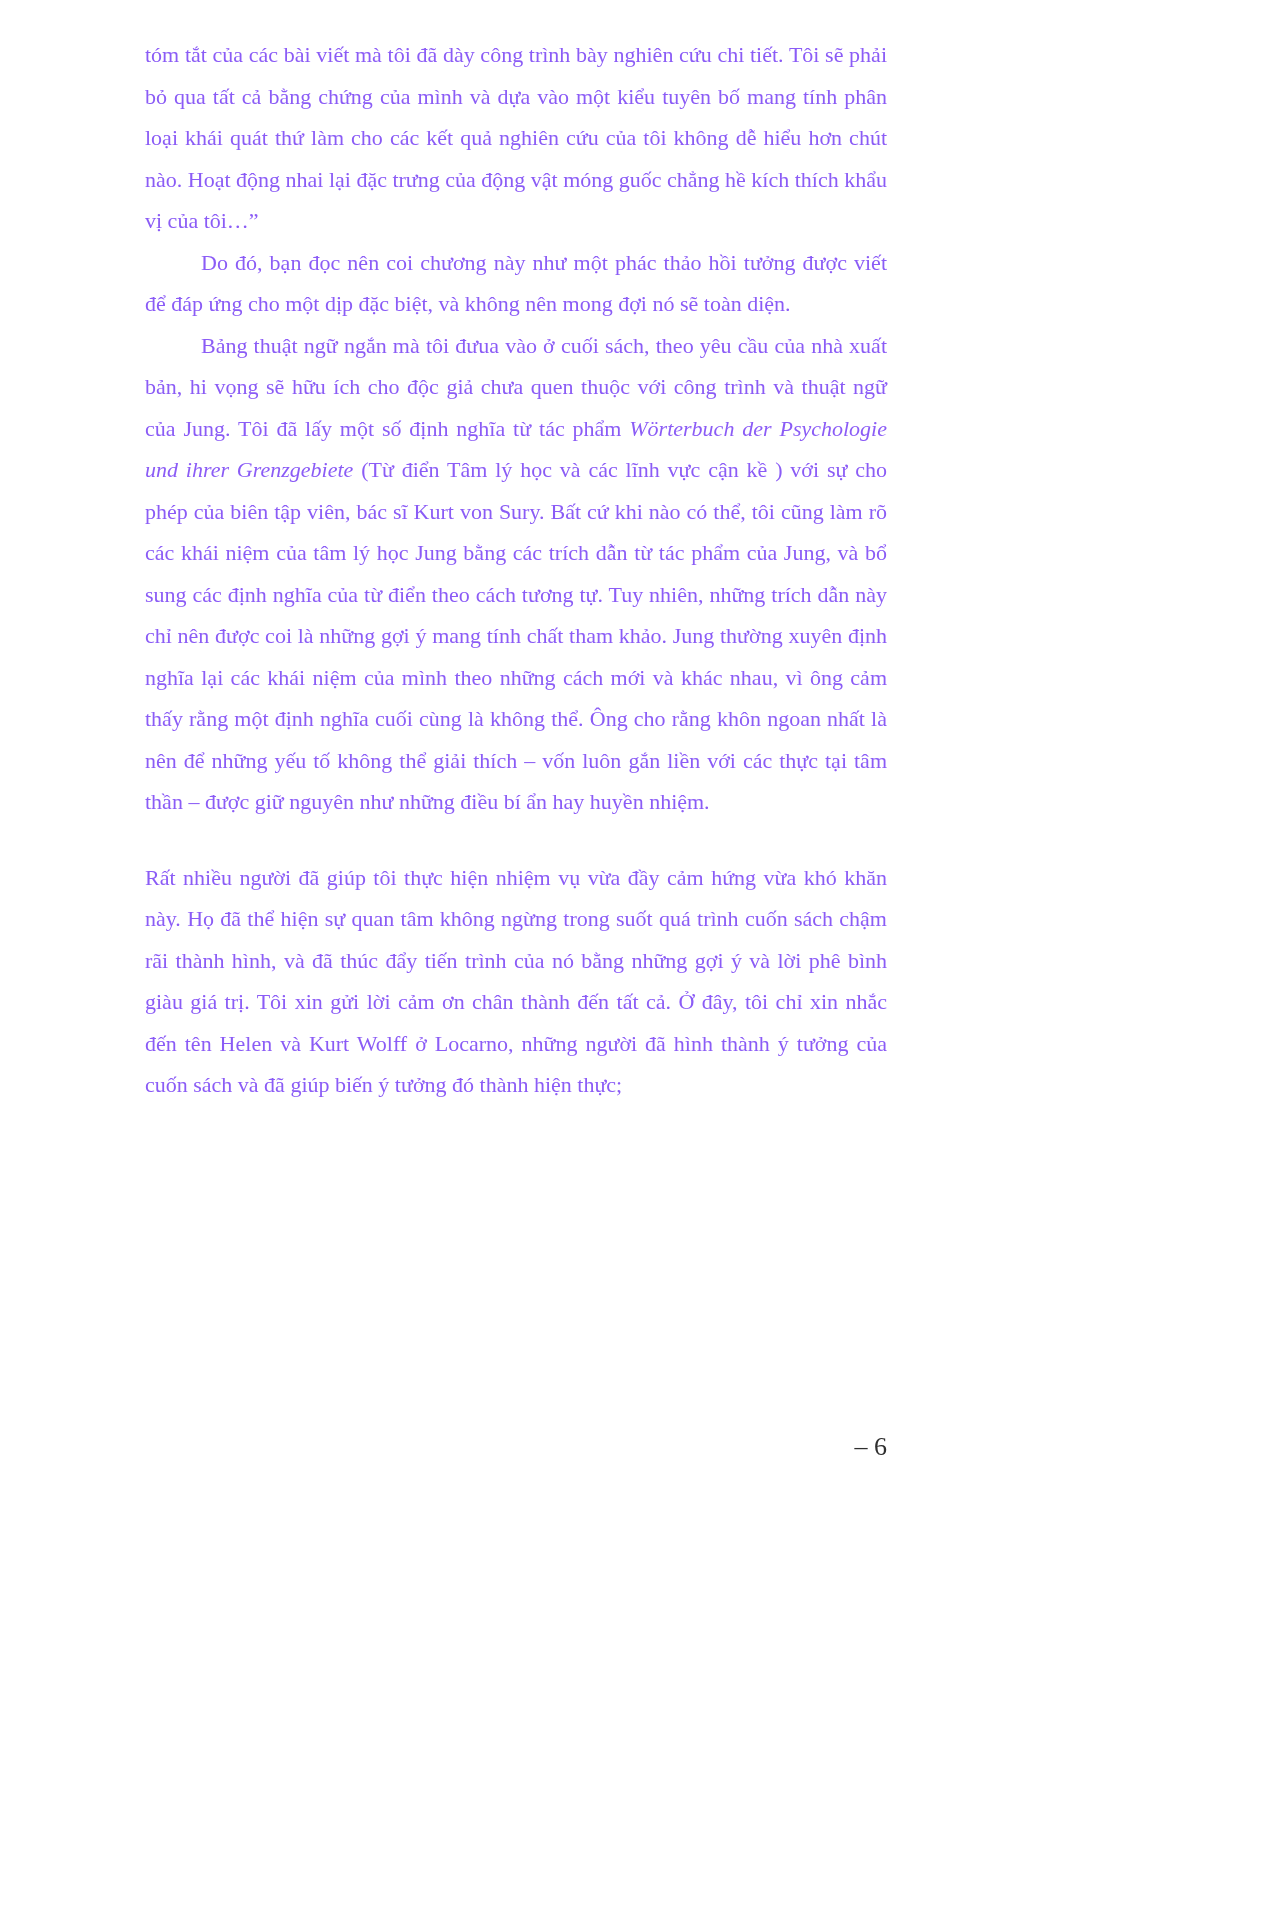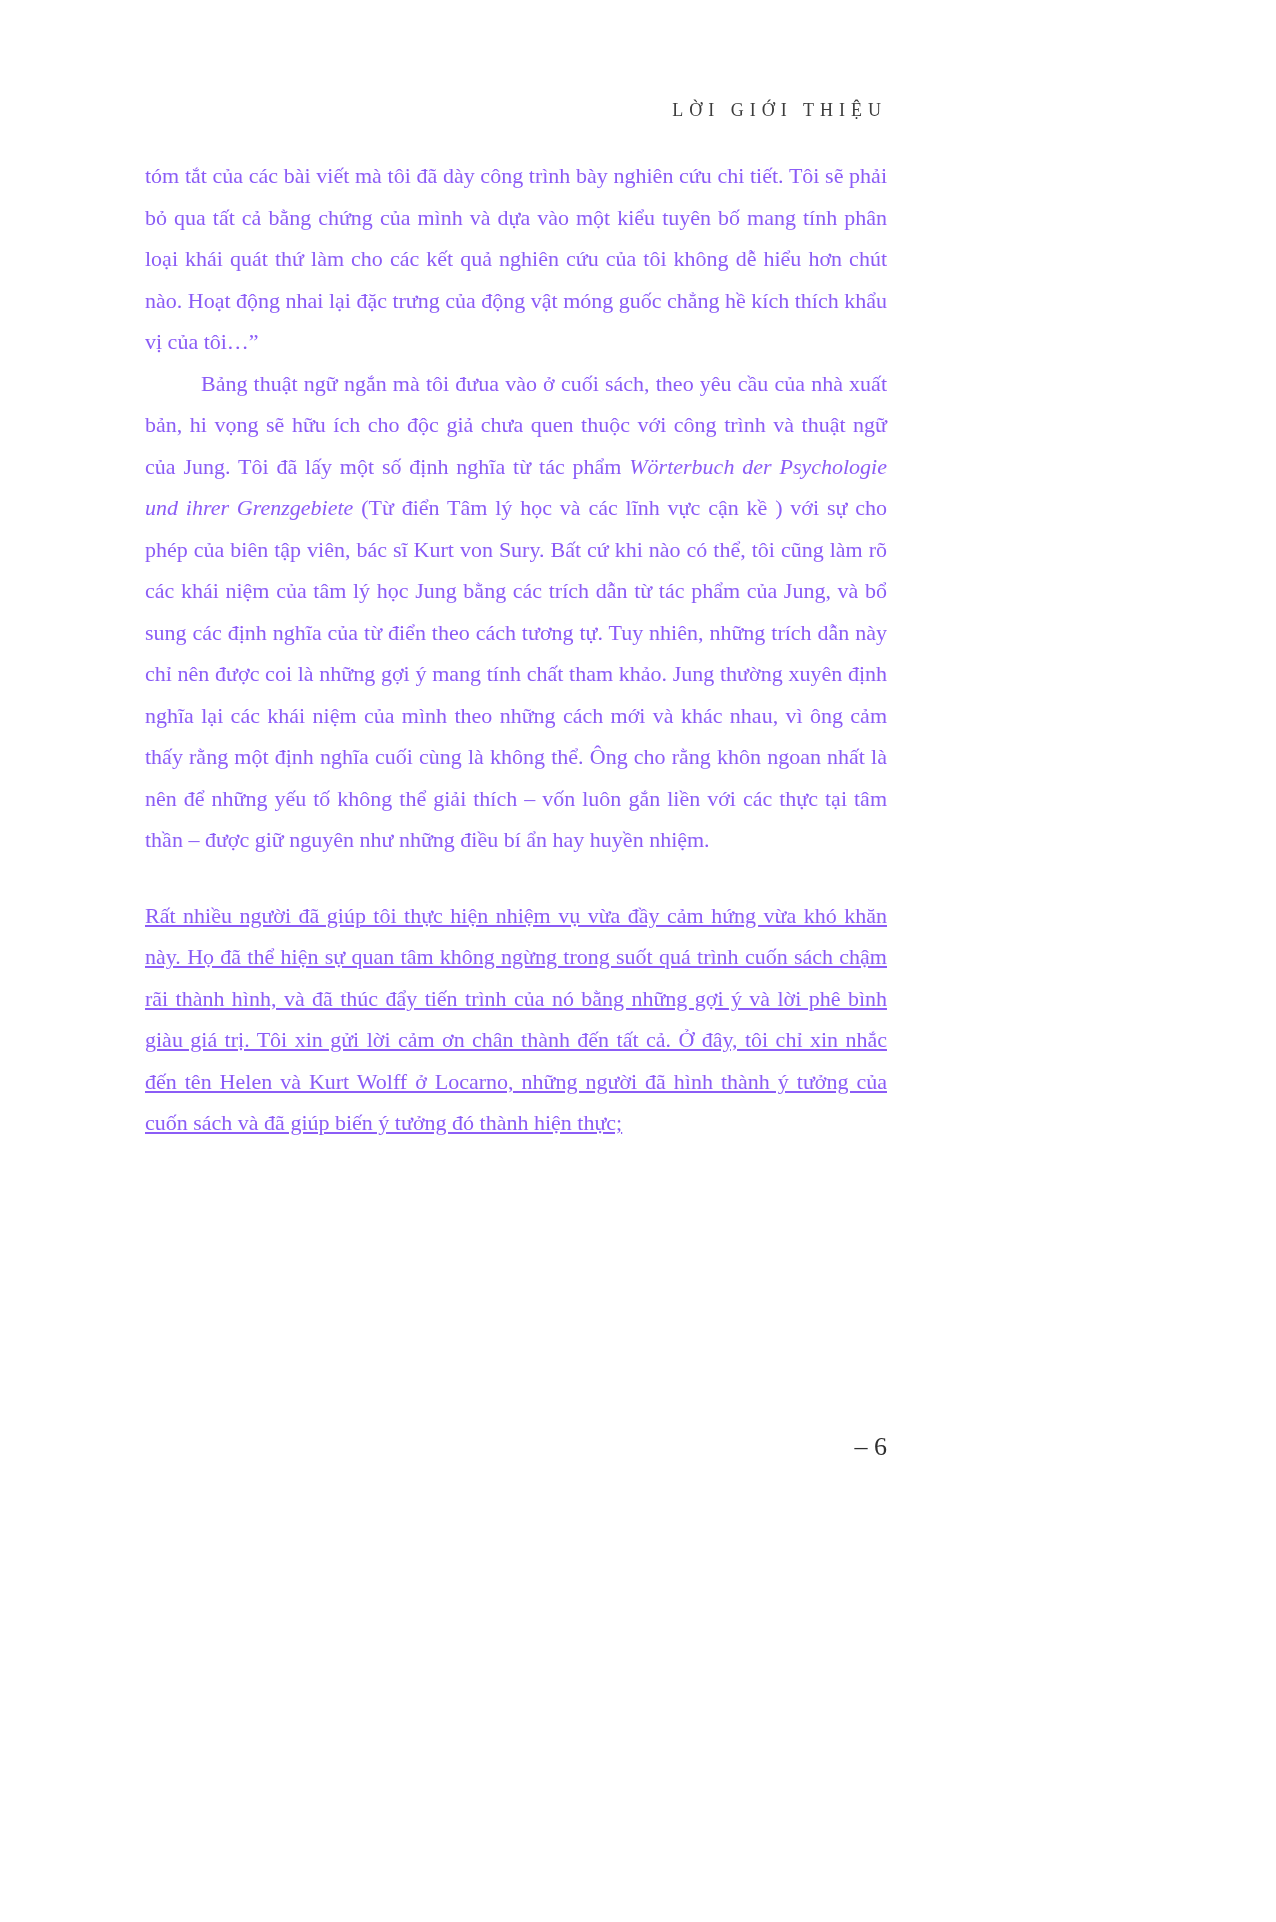--- a/index.html
+++ b/index.html
@@ -44,41 +44,40 @@
   }
   .body-text p {
     margin: 0;
     padding: 0;
   }
   .body-text p.indent {
     text-indent: 56px;
   }
   .body-text p.spaced {
     margin-top: 34px;
-    text-decoration: underline;
   }
   .italic {
     font-style: italic;
   }
   .page-number {
     position: absolute;
     top: 1432px;
     left: 145px;
     width: 742px;
     text-align: right;
     font-size: 26px;
     color: #2f2f2f;
   }
 </style>
 </head>
 <body>
 
 <div class="page">
   <div class="content-col">
-    <div class="running-header">LỜI GIỚI THIỆU</div>
     <div class="body-text" id="paragraphs">
         <p class=""><span>tóm tắt của các bài viết mà tôi đã dày công trình bày nghiên cứu chi tiết. Tôi sẽ phải bỏ qua tất cả bằng chứng của mình và dựa vào một kiểu tuyên bố mang tính phân loại khái quát thứ làm cho các kết quả nghiên cứu của tôi không dễ hiểu hơn chút nào. Hoạt động nhai lại đặc trưng của động vật móng guốc chẳng hề kích thích khẩu vị của tôi…”</span></p>
+        <p class="indent "><span>Do đó, bạn đọc nên coi chương này như một phác thảo hồi tưởng được viết để đáp ứng cho một dịp đặc biệt, và không nên mong đợi nó sẽ toàn diện.</span></p>
         <p class="indent "><span>Bảng thuật ngữ ngắn mà tôi đưua vào ở cuối sách, theo yêu cầu của nhà xuất bản, hi vọng sẽ hữu ích cho độc giả chưa quen thuộc với công trình và thuật ngữ của Jung. Tôi đã lấy một số định nghĩa từ tác phẩm </span><span class="italic">Wörterbuch der Psychologie und ihrer Grenzgebiete</span><span> (Từ điển Tâm lý học và các lĩnh vực cận kề ) với sự cho phép của biên tập viên, bác sĩ Kurt von Sury. Bất cứ khi nào có thể, tôi cũng làm rõ các khái niệm của tâm lý học Jung bằng các trích dẫn từ tác phẩm của Jung, và bổ sung các định nghĩa của từ điển theo cách tương tự. Tuy nhiên, những trích dẫn này chỉ nên được coi là những gợi ý mang tính chất tham khảo. Jung thường xuyên định nghĩa lại các khái niệm của mình theo những cách mới và khác nhau, vì ông cảm thấy rằng một định nghĩa cuối cùng là không thể. Ông cho rằng khôn ngoan nhất là nên để những yếu tố không thể giải thích – vốn luôn gắn liền với các thực tại tâm thần – được giữ nguyên như những điều bí ẩn hay huyền nhiệm.</span></p>
         <p class="spaced"><span>Rất nhiều người đã giúp tôi thực hiện nhiệm vụ vừa đầy cảm hứng vừa khó khăn này. Họ đã thể hiện sự quan tâm không ngừng trong suốt quá trình cuốn sách chậm rãi thành hình, và đã thúc đẩy tiến trình của nó bằng những gợi ý và lời phê bình giàu giá trị. Tôi xin gửi lời cảm ơn chân thành đến tất cả. Ở đây, tôi chỉ xin nhắc đến tên Helen và Kurt Wolff ở Locarno, những người đã hình thành ý tưởng của cuốn sách và đã giúp biến ý tưởng đó thành hiện thực;</span></p>
       </div>
   </div>
   <div class="page-number">– 6</div>
 </div>
 
 </body></html>

